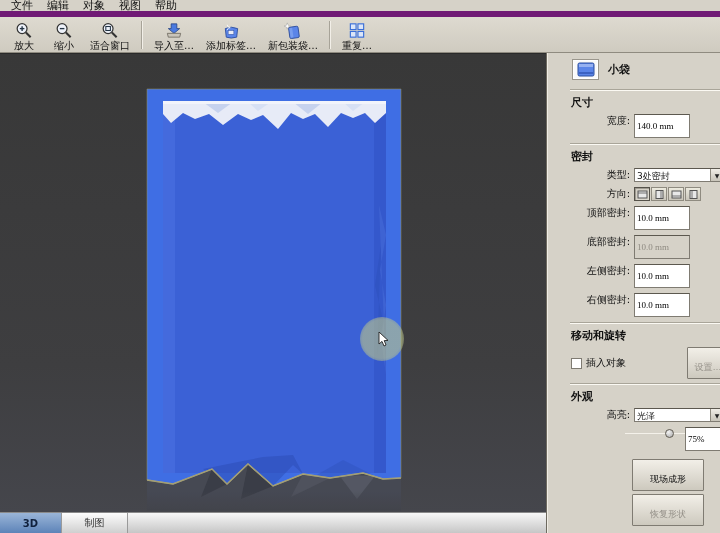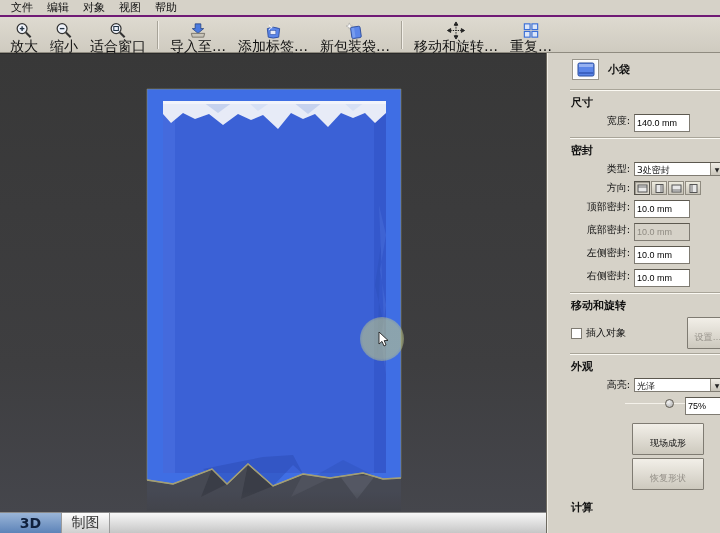--- a/index.html
+++ b/index.html
@@ -3,64 +3,64 @@
 <meta charset="utf-8">
 <style>
   * { margin:0; padding:0; box-sizing:border-box; }
   html,body { width:720px; height:533px; overflow:hidden;
     font-family:"DejaVu Sans","Liberation Sans",sans-serif; font-size:11px; color:#111;
     background:#d6d2c8; }
   .app { position:relative; width:720px; height:533px; }
 
   
   .menubar { position:absolute; left:0; top:0; width:720px; height:17px;
-    background:#d6d2c8; border-bottom:2px solid #701a75; display:flex; align-items:center; padding:0 4px; }
+    background:#d6d2c8; border-bottom:6px solid #701a75; display:flex; align-items:center; padding:0 4px; }
   .menu-item { padding:1px 7px; font-size:11px; cursor:default; }
 
   
   .toolbar { position:absolute; left:0; top:17px; width:720px; height:36px;
     background:linear-gradient(#dedad0,#cfcbc0); border-bottom:1px solid #8f8b80;
     display:flex; align-items:stretch; padding:1px 4px 0 4px; }
   .tbtn { display:flex; flex-direction:column; align-items:center; justify-content:center;
     min-width:40px; padding:1px 5px 0 5px; border:1px solid transparent; }
   .tbtn svg { width:20px; height:19px; display:block; }
-  .tbtn .tlabel { font-size:14px; line-height:10px; white-space:nowrap; margin-top:1px; }
+  .tbtn .tlabel { font-size:10px; line-height:10px; white-space:nowrap; margin-top:1px; }
   .tsep { width:2px; margin:3px 5px; border-left:1px solid #a7a398; border-right:1px solid #f2efe8; }
 
   
   .viewport { position:absolute; left:0; top:53px; width:546px; height:459px;
     background:linear-gradient(#383838, #3e3e40 68%, #45464c);
     border-top:1px solid #2a2a2a; overflow:hidden; }
   .bag-svg { position:absolute; left:143px; top:31px; width:262px; height:430px; }
   .cursor-glow { position:absolute; left:360px; top:263px; width:44px; height:44px; border-radius:50%;
     background:radial-gradient(circle, rgba(186,196,140,0.62) 0 62%, rgba(186,196,140,0.35) 78%, rgba(186,196,140,0) 100%); }
   .cursor-glow svg { position:absolute; left:18px; top:15px; width:11px; height:15px; }
 
   
   .tabbar { position:absolute; left:0; top:512px; width:546px; height:21px;
     background:linear-gradient(#f7f7f7,#c6c6c6); border-top:1px solid #8a8a8a; display:flex; }
   .tab { height:100%; display:flex; align-items:center; justify-content:center;
-    font-size:14px; border-right:1px solid #9a9a9a; }
+    font-size:10px; border-right:1px solid #9a9a9a; }
   .tab.active { width:62px; background:linear-gradient(#9ab5d8,#5d83b8); color:#10213d; font-weight:bold; }
-  .tab.inactive { width:48px; background:linear-gradient(#fdfdfd,#cfcfcf); color:#333; }
+  .tab.inactive { width:66px; background:linear-gradient(#fdfdfd,#cfcfcf); color:#333; }
 
   
   .divider { position:absolute; left:546px; top:53px; width:2px; height:480px;
     background:#6e6a60; border-right:1px solid #efece4; }
   .panel { position:absolute; left:564px; top:53px; width:172px; height:480px;
     background:#d6d2c8; padding:5px 7px 0 6px; overflow:hidden; }
   .phead { display:flex; align-items:center; gap:9px; padding:1px 0 6px 2px; }
   .phead-icon { width:27px; height:21px; background:#fafafa; border:1px solid #9a968c;
     box-shadow:inset 0 0 0 1px #fff; display:flex; align-items:center; justify-content:center; }
   .phead-title { font-weight:bold; font-size:11px; }
   .psep { border-top:1px solid #a9a599; border-bottom:1px solid #fbf9f3; margin:3px 0 4px 0; }
   .psec { font-weight:bold; font-size:11px; margin:2px 0 4px 1px; }
   .prow { display:flex; align-items:flex-start; margin:0 0 5px 0; min-height:14px; }
   .plbl { width:60px; text-align:right; margin-right:4px; font-size:10px; white-space:nowrap; }
-  .pfield { width:56px; height:18px; font-size:9px; font-family:Liberation Sans, sans-serif;
+  .pfield { width:56px; height:24px; font-size:9px; font-family:Liberation Serif, serif;
     background:#fff; border:1px solid #7f7b72; border-top-color:#5c584f; padding:0 2px; }
   .pfield:disabled { background:#d6d2c8; color:#8f8b82; }
   .combo { display:flex; width:90px; height:14px; border:1px solid #7f7b72; border-top-color:#5c584f; background:#fff; }
   .combo .cval { flex:1; font-size:9px; padding:1px 2px; overflow:hidden; white-space:nowrap; }
   .combo .cbtn { width:13px; background:linear-gradient(#f0ede6,#c9c5ba); border-left:1px solid #8f8b80;
     display:flex; align-items:center; justify-content:center; font-size:6px; color:#222; }
   .dirbtns { display:flex; gap:1px; }
   .dirbtn { width:16px; height:14px; background:linear-gradient(#eceade,#c9c5ba);
     border:1px solid #8f8b80; display:flex; align-items:center; justify-content:center; }
   .dirbtn.sel { background:#dcd8ce; border-color:#55524a; box-shadow:inset 1px 1px 1px #9a968c; }
@@ -148,33 +148,20 @@
       <span>
         <svg viewBox="0 0 20 20">
             <rect x="6" y="6" width="10" height="12" rx="1.5" fill="#5b85e8" stroke="#2a4a9a" stroke-width="0.9" transform="rotate(-8 11 12)"></rect>
             <rect x="6.8" y="7" width="3" height="10" fill="#7fa2ef" opacity="0.8" transform="rotate(-8 11 12)"></rect>
             <path d="M4 2 L5 4.6 L7.6 5.4 L5 6.2 L4 8.6 L3 6.2 L0.6 5.4 L3 4.6 Z" fill="#fff" stroke="#888" stroke-width="0.4"></path>
           </svg>
       </span>
       <span class="tlabel">新包装袋…</span>
     </div>
     <div class="tsep"></div>
-    <div class="tbtn">
-      <span>
-        <svg viewBox="0 0 20 20" stroke="#222" fill="#222">
-            <line x1="10" y1="4" x2="10" y2="16" stroke-width="1.2" stroke-dasharray="1.4 1.2"></line>
-            <line x1="4" y1="10" x2="16" y2="10" stroke-width="1.2" stroke-dasharray="1.4 1.2"></line>
-            <polygon points="10,1 12,4.4 8,4.4"></polygon>
-            <polygon points="10,19 12,15.6 8,15.6"></polygon>
-            <polygon points="1,10 4.4,8 4.4,12"></polygon>
-            <polygon points="19,10 15.6,8 15.6,12"></polygon>
-          </svg>
-      </span>
-      <span class="tlabel">移动和旋转…</span>
-    </div>
     <div class="tbtn">
       <span>
         <svg viewBox="0 0 20 20">
             <g fill="#dce6f8" stroke="#3a6fd8" stroke-width="1.2">
               <rect x="3" y="3" width="6" height="6"></rect>
               <rect x="11" y="3" width="6" height="6"></rect>
               <rect x="3" y="11" width="6" height="6"></rect>
               <rect x="11" y="11" width="6" height="6"></rect>
             </g>
           </svg>

